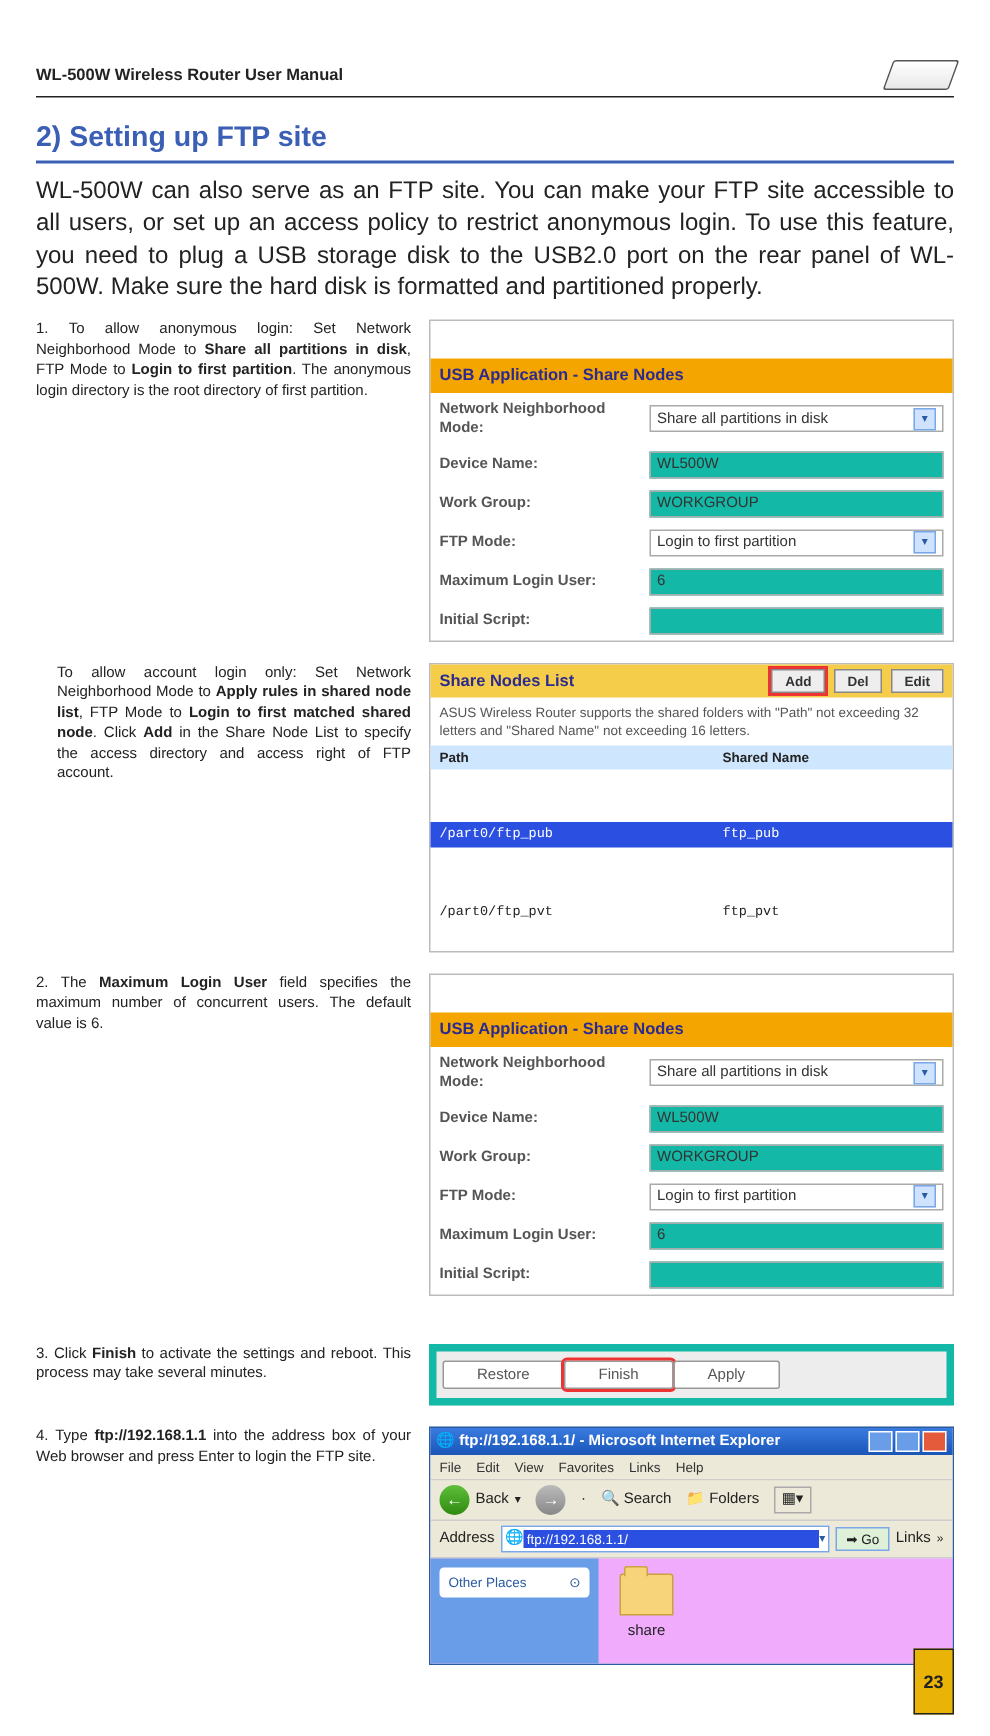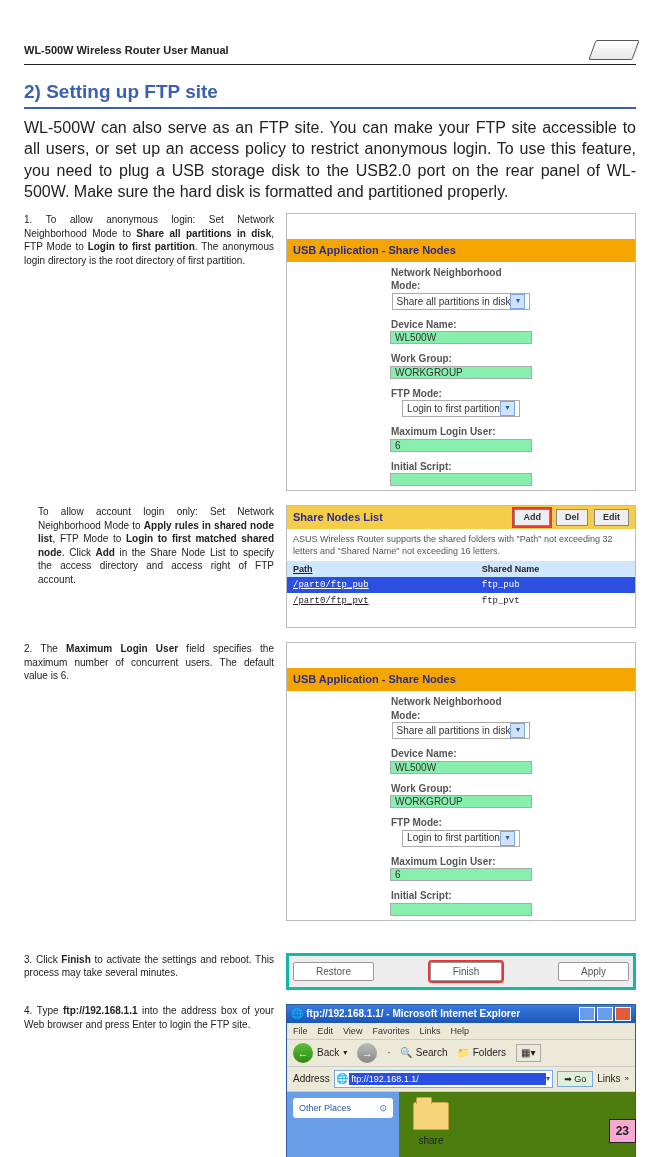--- a/index.html
+++ b/index.html
@@ -48,29 +48,29 @@
     font-size: 10px;
   }
   .panel-title {
     background: #f5a500;
     color: #2b2b8f;
     font-weight: bold;
     padding: 4px 6px;
     font-size: 11px;
     margin-top: 25px;
   }
-  .field-row { display: flex; align-items: center; padding: 4px 6px; flex-direction: column; }
+  .field-row { display: flex; align-items: center; padding: 4px 6px; }
   .field-label { width: 140px; color: #555; font-weight: bold; font-size: 10px; }
   .field-input {
     flex: 1;
     border: 1px solid #aaa;
     height: 16px;
     padding: 0 4px;
     font-size: 10px;
-    background: #86efac;
+    background: #14b8a6;
     color: #333;
   }
   .field-select {
     flex: 1;
     display: flex;
     justify-content: space-between;
     align-items: center;
     border: 1px solid #aaa;
     height: 16px;
     padding: 0 4px;
@@ -93,26 +93,26 @@
   }
   .share-list-header .btns { display: flex; gap: 6px; }
   .mini-btn {
     border: 1px solid #888; background: #eee;
     font-size: 9px; padding: 1px 8px; color: #333;
   }
   .mini-btn.highlight { outline: 2px solid #e33; }
   .share-desc { padding: 4px 6px; color: #555; font-size: 9px; }
   .share-table-head { display: flex; background: #cfe6ff; font-weight: bold; font-size: 9px; }
   .share-table-head div, .share-table-row div { padding: 2px 6px; }
-  .col-path { flex: 1.2; text-decoration: underline; } .col-shared { flex: 1; }
-  .share-table-row { display: flex; font-size: 9px; font-family: "Courier New", monospace; }
+  .col-path { flex: 1.2; } .col-shared { flex: 1; }
+  .share-table-row { display: flex; font-size: 9px; font-family: "Courier New", monospace; margin-top: 35px; }
   .share-table-row.sel { background: #2b4fe0; color: #fff; }
   .btnbar {
-    border: 3px solid #14b8a6; background: #ededed;
-    display: flex; justify-content: space-between; align-items: center;
+    border: 5px solid #14b8a6; background: #ededed;
+    display: flex; justify-content: flex-start; align-items: center;
     padding: 6px 4px;
   }
   .btnbar .pill {
     border: 1px solid #999; background: #fff;
     padding: 2px 22px; font-size: 10px; color: #555; border-radius: 2px;
   }
   .btnbar .pill.focus { outline: 2px solid #e33; }
   .ie-window {
     border: 1px solid #2a5aa0;
     background: #f4f4f0;
@@ -130,45 +130,45 @@
   .ie-menu { display: flex; gap: 10px; padding: 2px 6px; color: #333; font-size: 9px; background:#ece9d8; border-bottom:1px solid #ccc;}
   .ie-tool { display: flex; align-items: center; gap: 10px; padding: 3px 6px; background:#ece9d8; border-bottom:1px solid #ccc;}
   .ie-back { display:flex; align-items:center; gap:4px; }
   .circle-btn { width: 20px; height: 20px; border-radius: 50%; display:flex;align-items:center;justify-content:center;font-size:11px;color:#fff;}
   .green { background: linear-gradient(#5fbf3a,#2e8a10); }
   .grey  { background: linear-gradient(#bbb,#888); }
   .ie-addr { display: flex; align-items: center; gap: 4px; padding: 3px 6px; background:#ece9d8; border-bottom:1px solid #ccc;}
   .addr-box { flex:1; display:flex; align-items:center; border:1px solid #7aa7e8; background:#fff; height:16px; padding:0 2px;}
   .addr-box .sel { background:#2b4fe0; color:#fff; padding:0 2px; font-size:9px; flex:1;}
   .go-btn { border:1px solid #7aa7e8; background:#dff0d8; padding:1px 6px; font-size:9px;}
-  .ie-body { display:flex; height:70px; background:#4d7c0f; }
+  .ie-body { display:flex; height:70px; background:#f0abfc; }
   .ie-side { width:100px; background:#6a9de8; padding:6px; }
   .ie-side .card { background:#fff; border-radius:3px; padding:4px 6px; font-size:9px; color:#2a5aa0; display:flex; justify-content:space-between;}
   .ie-main { flex:1; padding:10px 14px; display:flex; align-items:flex-start; gap:8px; }
   .folder-ico {
     width: 34px; height: 26px;
     background: #f7d37a;
     border: 1px solid #caa23f;
     border-radius: 2px 2px 0 0;
     position: relative;
   }
   .folder-ico::before {
     content:""; position:absolute; top:-6px; left:2px;
     width:14px; height:6px; background:#f7d37a; border:1px solid #caa23f; border-bottom:none;
     border-radius:2px 2px 0 0;
   }
   .page-num-box {
     position: fixed;
     right: 24px;
     bottom: 14px;
     border: 1px solid #222;
-    padding: 3px 6px;
+    padding: 13px 6px;
     font-size: 12px;
     font-weight: bold;
-    background: #f9a8d4;
+    background: #eab308;
   }
 </style>
 </head>
 <body>
 
 <div class="header-row">
   <span>WL-500W Wireless Router User Manual</span>
   <span class="router-icon"></span>
 </div>
 <hr class="rule">

